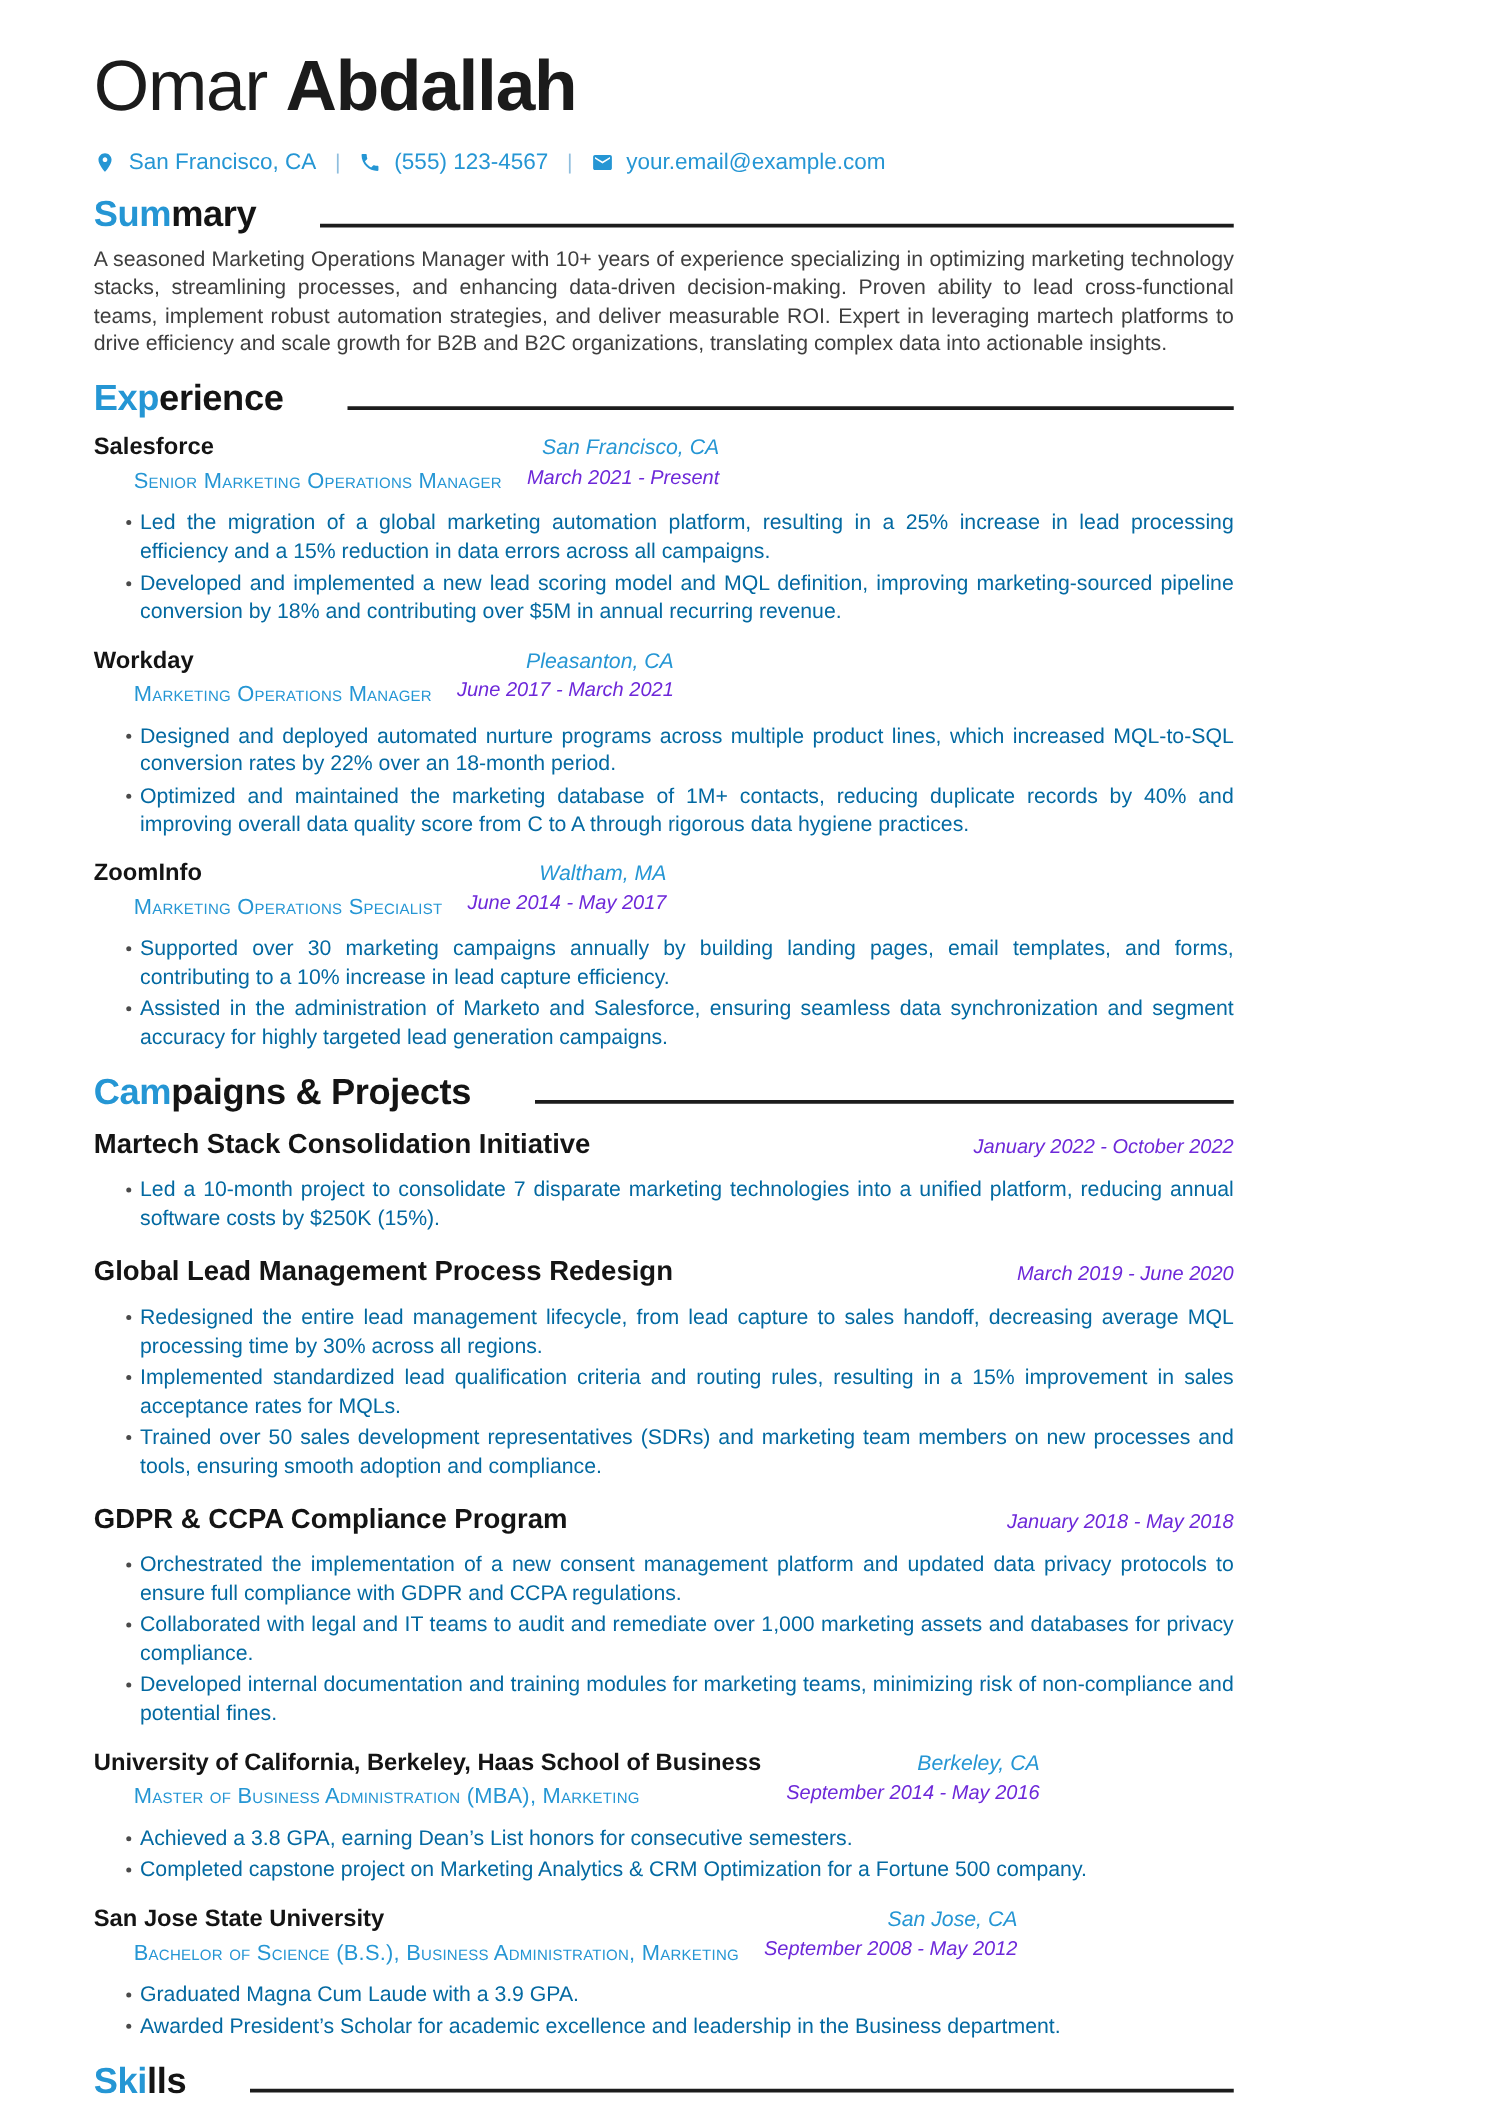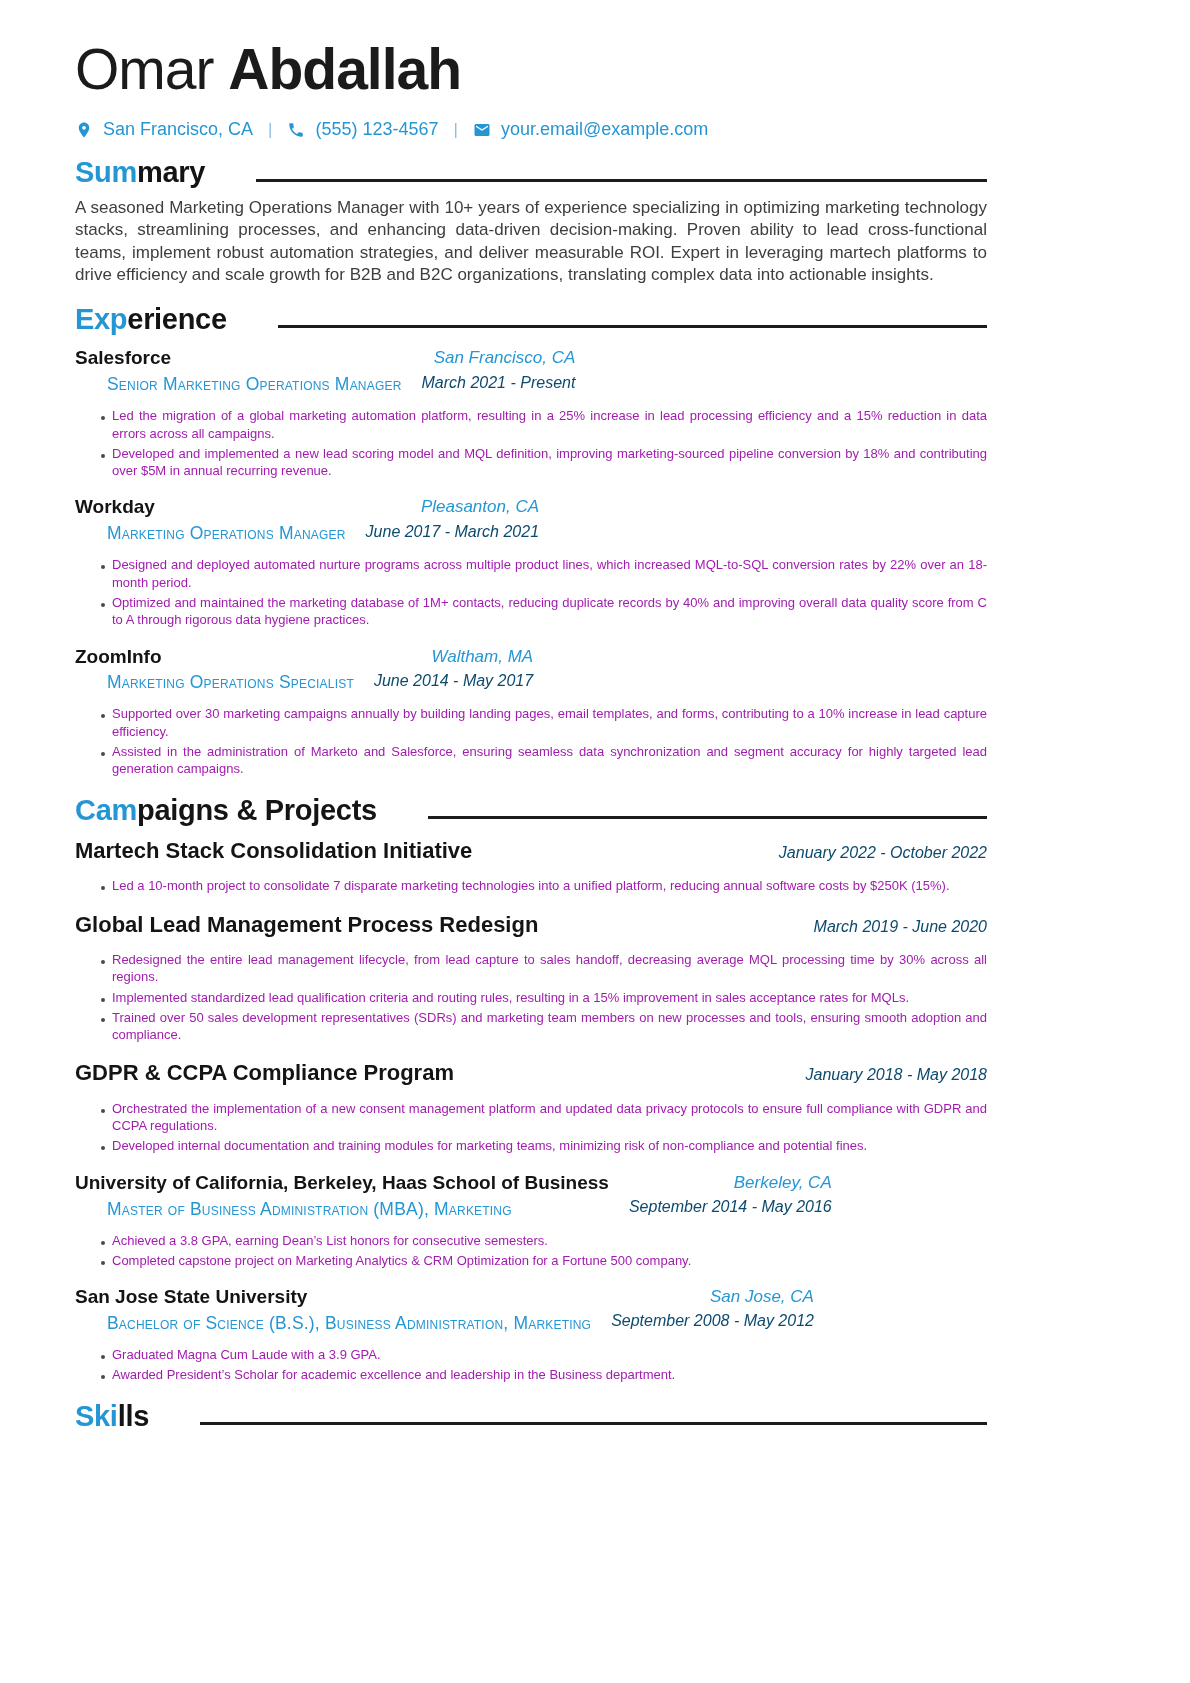--- a/index.html
+++ b/index.html
@@ -55,29 +55,29 @@
   .eh-right { text-align: right; flex: 0 0 auto; padding-left: 20px; }
   .company {
     font-size: 19px; font-weight: 700; color: #141414; line-height: 1.2;
   }
   .role {
     margin-top: 4px;
     font-size: 17.5px; color: #2596d4;
     font-variant: small-caps; letter-spacing: 0.2px; line-height: 1.15; margin-left: 32px;
   }
   .loc { font-size: 17px; font-style: italic; color: #2596d4; line-height: 1.25; }
-  .dates { margin-top: 4px; font-size: 16px; font-style: italic; color: #0c4a6e; line-height: 1.25; }
+  .dates { margin-top: 4px; font-size: 16px; font-style: italic; color: #6d28d9; line-height: 1.25; }
 
   .proj-head { display: flex; justify-content: space-between; align-items: baseline; }
   .proj-title { font-size: 22px; font-weight: 700; color: #141414; line-height: 1.2; }
 
   ul.bullets { list-style: none; margin-top: 13px; }
   ul.bullets li {
     position: relative; padding-left: 37px; margin-bottom: 3px;
-    font-size: 13px; line-height: 1.33; color: #a21caf;
+    font-size: 17px; line-height: 1.33; color: #0369a1;
     text-align: justify; hyphens: auto; -webkit-hyphens: auto;
   }
   ul.bullets li::before {
     content: ""; position: absolute; left: 26px; top: 9px;
     width: 4px; height: 4px; border-radius: 50%; background: #4a4a4a;
   }
 
   .sec-exp .entry + .entry, .sec-proj .entry + .entry, .sec-edu .entry + .entry { margin-top: 17px; }
 </style>
 </head>
@@ -206,20 +206,21 @@
       </ul>
     </div>
 
     <div class="entry">
       <div class="proj-head">
         <div class="proj-title">GDPR &amp; CCPA Compliance Program</div>
         <div class="dates">January 2018 - May 2018</div>
       </div>
       <ul class="bullets">
         <li>Orchestrated the implementation of a new consent management platform and updated data privacy protocols to ensure full compliance with GDPR and CCPA regulations.</li>
+        <li>Collaborated with legal and IT teams to audit and remediate over 1,000 marketing assets and databases for privacy compliance.</li>
         <li>Developed internal documentation and training modules for marketing teams, minimizing risk of non-compliance and potential fines.</li>
       </ul>
     </div>
   </section>
 
   <section class="sec sec-edu">
 
     <div class="entry">
       <div class="entry-head">
         <div class="eh-left">

